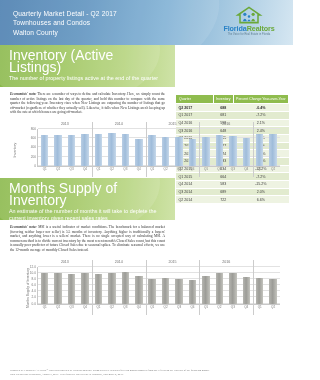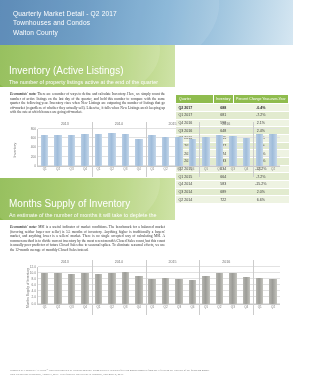--- a/index.html
+++ b/index.html
@@ -56,23 +56,22 @@
     overflow:hidden;
   }
   .sec-head:after{
     content:"";
     position:absolute; left:-20px; top:-50px;
     width:180px; height:110px;
     background:rgba(255,255,255,0.12);
     border-radius:50%;
   }
   .sec-title {
-    color:#ffffff; font-size:10px; line-height:12px; position:relative; z-index:2;
+    color:#ffffff; font-size:14px; line-height:12px; position:relative; z-index:2;
     font-weight:400;
-    margin-top:16px;
   }
   .sec-sub {
     color:#ffffff; font-size:5.4px; line-height:7.4px; position:relative; z-index:2;
     margin-top:2px; padding-right:4px;
   }
 
   .note {
     width:175px;
     padding:5px 10px 4px 10px;
     font-family:"Liberation Serif", serif;
@@ -167,20 +166,35 @@
 </style>
 </head>
 <body>
 
 <div class="header">
   <div class="header-title">
     <div>Quarterly Market Detail - Q2 2017</div>
     <div>Townhouses and Condos</div>
     <div>Walton County</div>
   </div>
+  <div class="logo">
+    <div class="logo-mark">
+      <svg viewBox="0 0 40 26" width="28" height="18" aria-hidden="true">
+        <path d="M4 13 L20 2 L36 13 L33 13 L33 24 L7 24 L7 13 Z" fill="none" stroke="#6aa83a" stroke-width="2.2"></path>
+        <circle cx="14" cy="12" r="2.3" fill="#2b83c6"></circle>
+        <path d="M11 22 q3 -7 6 0 z" fill="#2b83c6"></path>
+        <circle cx="26" cy="12" r="2.3" fill="#6aa83a"></circle>
+        <path d="M23 22 q3 -7 6 0 z" fill="#6aa83a"></path>
+        <circle cx="20" cy="15" r="1.8" fill="#2b83c6"></circle>
+        <path d="M17.6 22 q2.4 -5 4.8 0 z" fill="#2b83c6"></path>
+      </svg>
+    </div>
+    <div class="logo-word"><span class="a">Florida</span><span class="b">Realtors</span></div>
+    <div class="logo-tag">The Voice for Real Estate in Florida</div>
+  </div>
 </div>
 
 <div class="section">
   <div class="sec-head">
     <div class="sec-title">Inventory (Active Listings)</div>
     <div class="sec-sub">The number of property listings active at the end of the quarter</div>
   </div>
   <div class="note">
     <b>Economists' note:</b>
     <span>There are a number of ways to define and calculate Inventory. Here, we simply count the number of active listings on the last day of the quarter, and hold this number to compare with the same quarter the following year. Inventory rises when New Listings are outpacing the number of listings that go off-market (regardless of whether they actually sell). Likewise, it falls when New Listings aren't keeping up with the rate at which houses are going off-market.</span>

